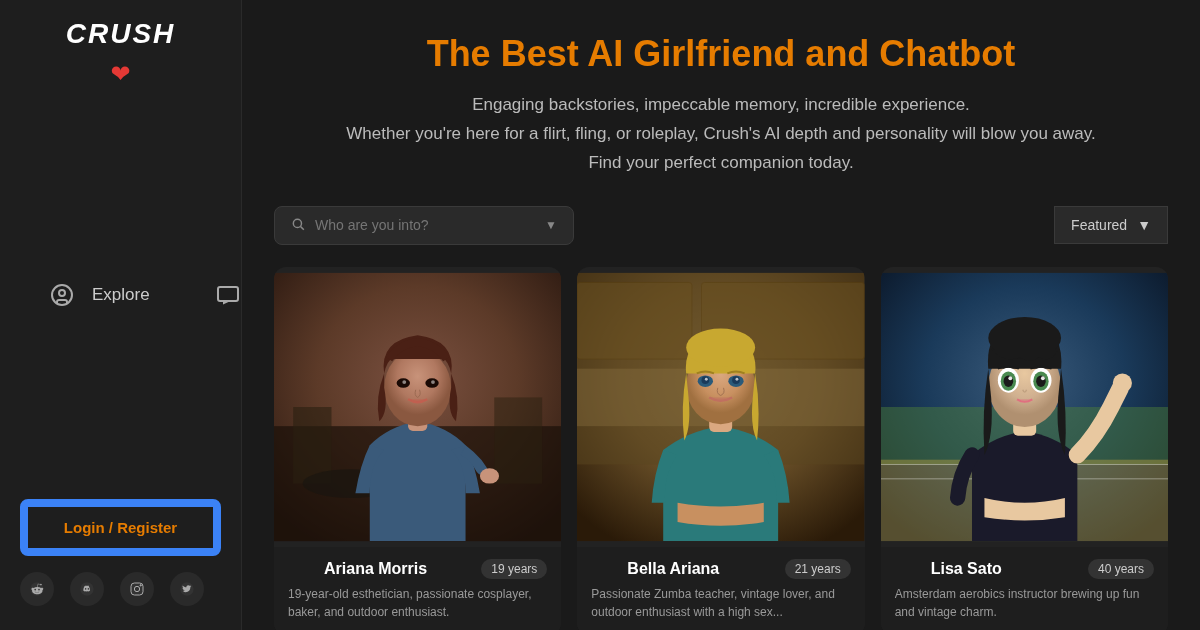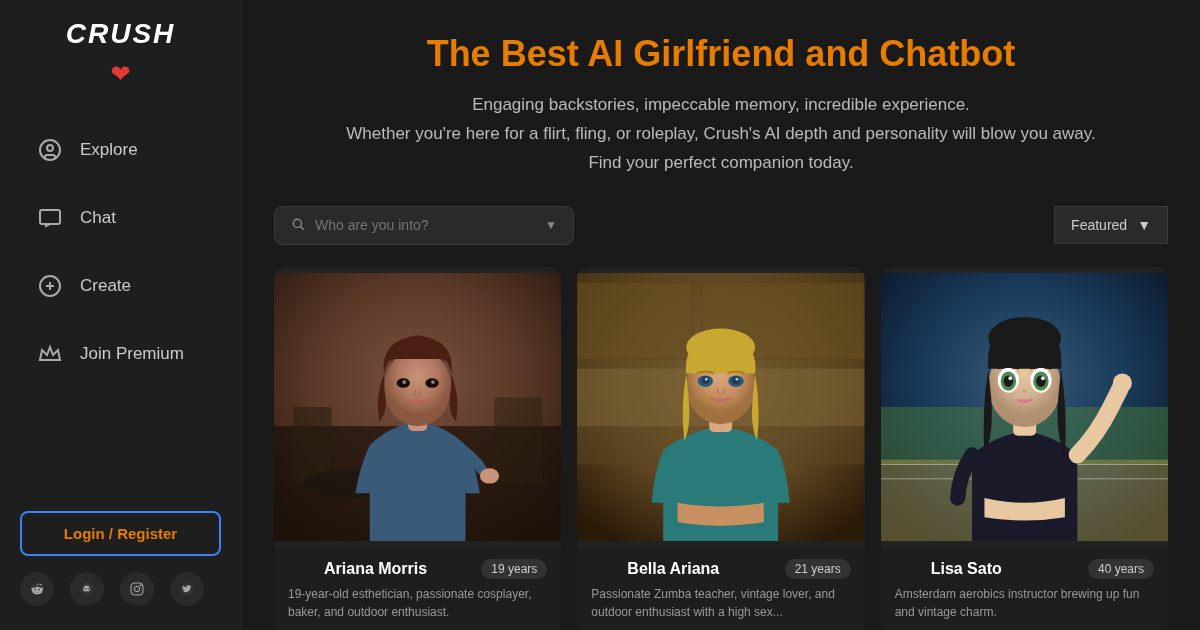--- a/index.html
+++ b/index.html
@@ -37,22 +37,22 @@
       letter-spacing: 2px;
       font-style: italic;
       text-transform: uppercase;
     }
     .logo-heart {
       color: #e53935;
       font-size: 24px;
     }
     .sidebar-nav {
       display: flex;
-      flex-direction: column;
-      padding: 10px 4px;
+      flex-direction: row;
+      padding: 10px 16px;
       flex: 1;
     }
     .nav-item {
       display: flex;
       align-items: center;
       gap: 16px;
       padding: 18px 24px;
       cursor: pointer;
       font-size: 17px;
       color: #ccc;
@@ -66,21 +66,21 @@
       display: flex;
       align-items: center;
       justify-content: center;
       color: #aaa;
     }
     .sidebar-bottom {
       padding: 16px 20px 24px;
     }
     .login-btn {
       background: transparent;
-      border: 2px solid #3b82f6;
+      border: 8px solid #3b82f6;
       color: #e67c00;
       padding: 12px 24px;
       border-radius: 8px;
       font-size: 15px;
       font-weight: 600;
       cursor: pointer;
       width: 100%;
     }
     .social-icons {
       display: flex;

